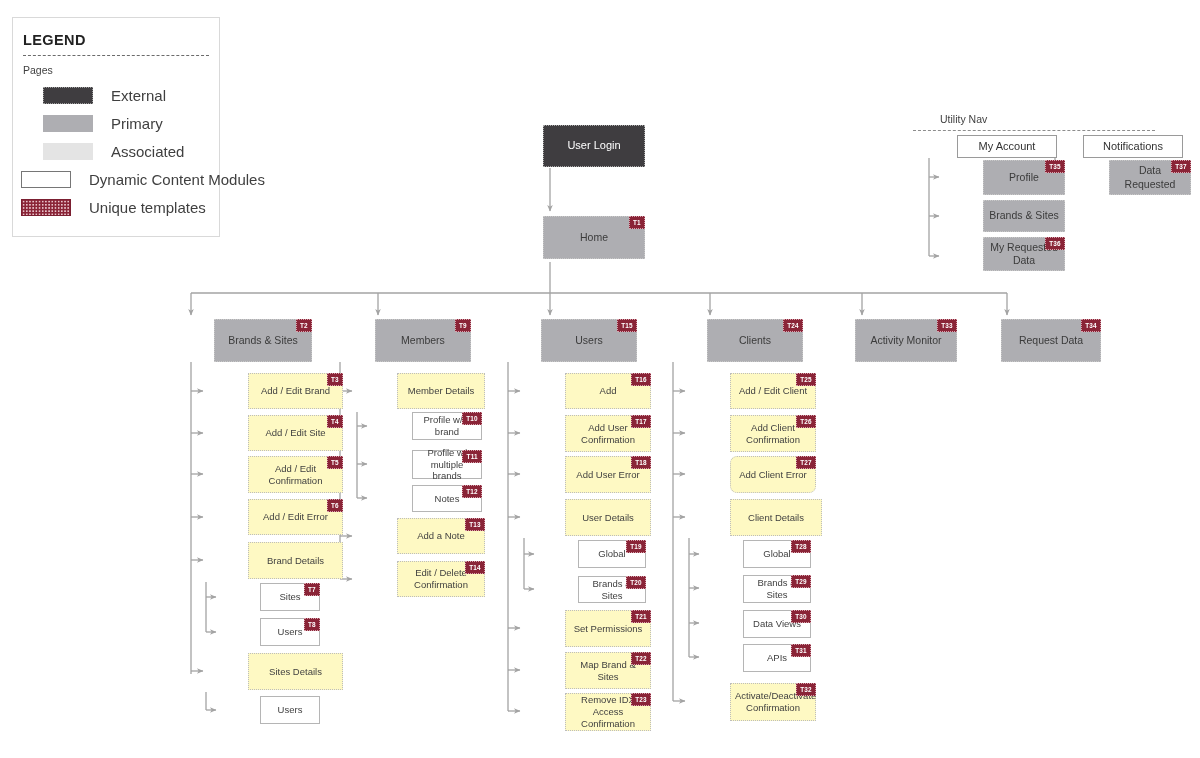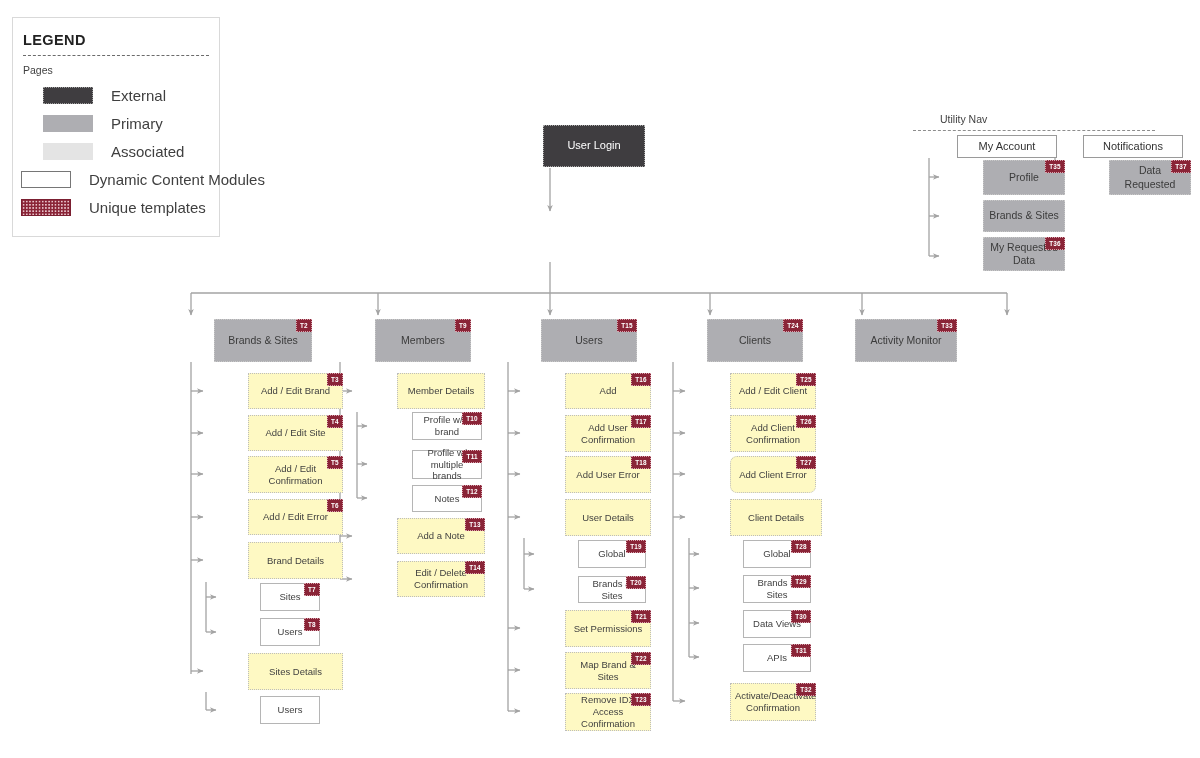--- a/index.html
+++ b/index.html
@@ -212,20 +212,24 @@
     <span class="lbl">Notifications</span>
   </div>
   <div class="node t-primary" style="left:1065px;top:160px;width:82px;height:35px;">
     <span class="lbl">Data Requested</span>
     <span class="badge">T37</span>
   </div>
 
   <div class="node t-external" style="left:499px;top:125px;width:102px;height:42px;">
     <span class="lbl">User Login</span>
   </div>
+  <div class="node t-primary" style="left:499px;top:216px;width:102px;height:43px;">
+    <span class="lbl">Home</span>
+    <span class="badge">T1</span>
+  </div>
 
   <div class="node t-primary" style="left:170px;top:319px;width:98px;height:43px;">
     <span class="lbl">Brands &amp; Sites</span>
     <span class="badge">T2</span>
   </div>
   <div class="node t-primary" style="left:331px;top:319px;width:96px;height:43px;">
     <span class="lbl">Members</span>
     <span class="badge">T9</span>
   </div>
   <div class="node t-primary" style="left:497px;top:319px;width:96px;height:43px;">
@@ -233,20 +237,24 @@
     <span class="badge">T15</span>
   </div>
   <div class="node t-primary" style="left:663px;top:319px;width:96px;height:43px;">
     <span class="lbl">Clients</span>
     <span class="badge">T24</span>
   </div>
   <div class="node t-primary" style="left:811px;top:319px;width:102px;height:43px;">
     <span class="lbl">Activity Monitor</span>
     <span class="badge">T33</span>
   </div>
+  <div class="node t-primary" style="left:957px;top:319px;width:100px;height:43px;">
+    <span class="lbl">Request Data</span>
+    <span class="badge">T34</span>
+  </div>
 
   <div class="node t-secondary" style="left:204px;top:373px;width:95px;height:36px;">
     <span class="lbl">Add / Edit Brand</span>
     <span class="badge">T3</span>
   </div>
   <div class="node t-secondary" style="left:204px;top:415px;width:95px;height:36px;">
     <span class="lbl">Add / Edit Site</span>
     <span class="badge">T4</span>
   </div>
   <div class="node t-secondary" style="left:204px;top:456px;width:95px;height:37px;">

